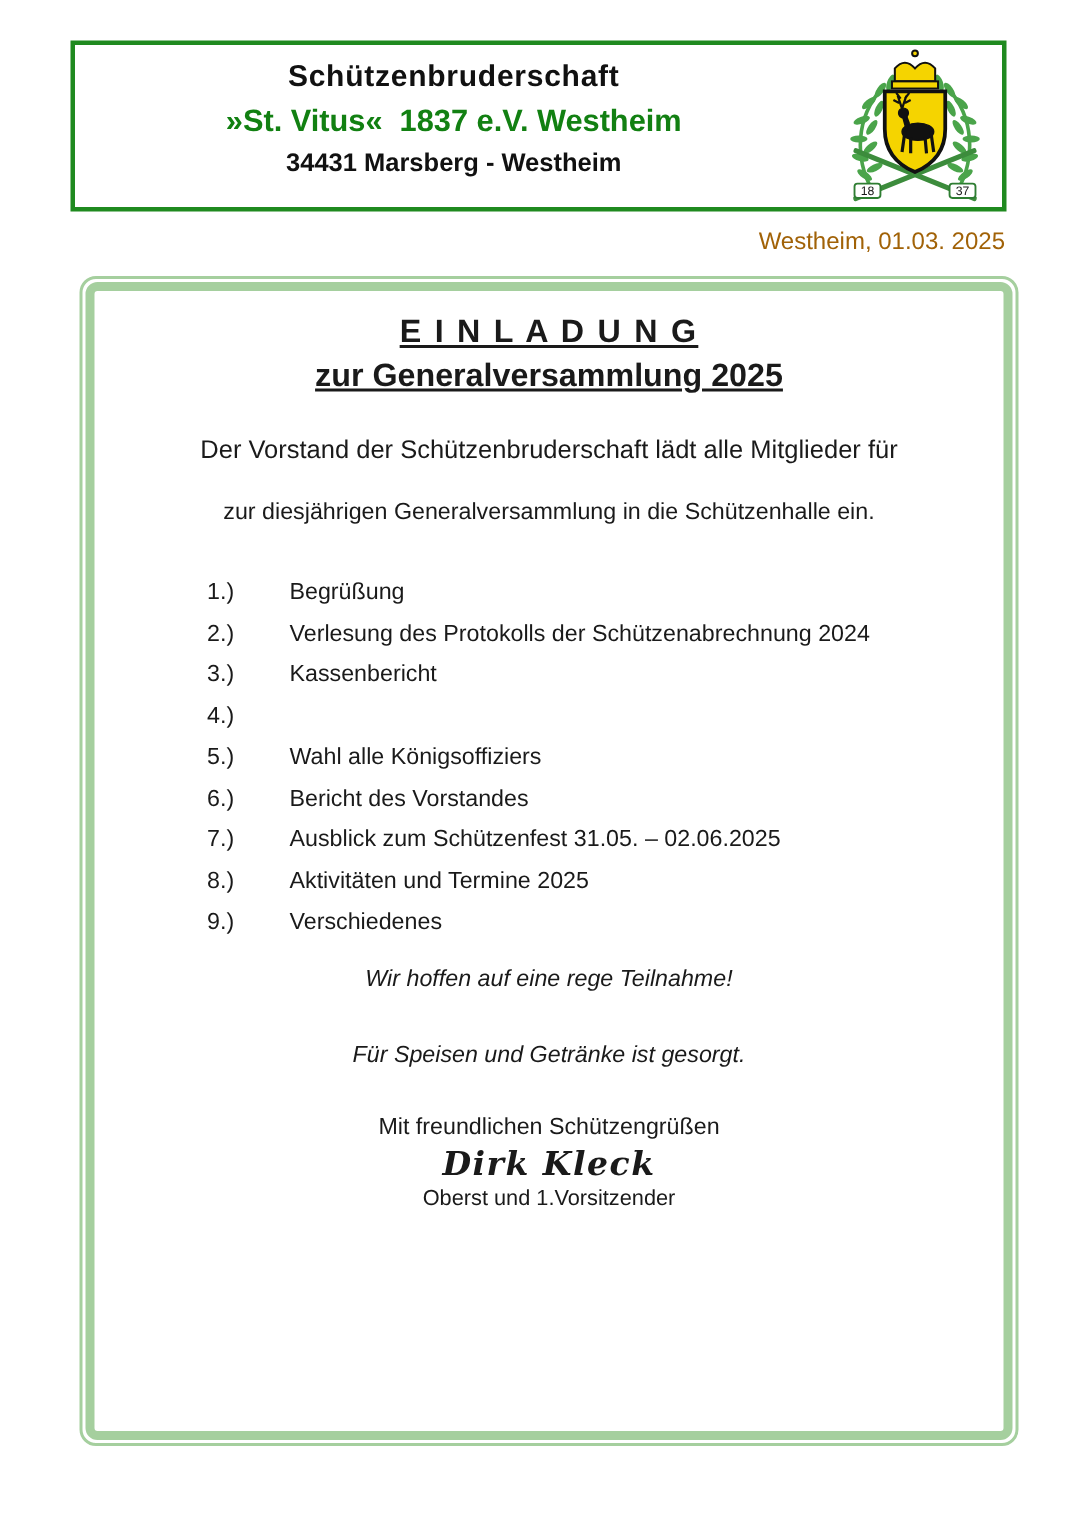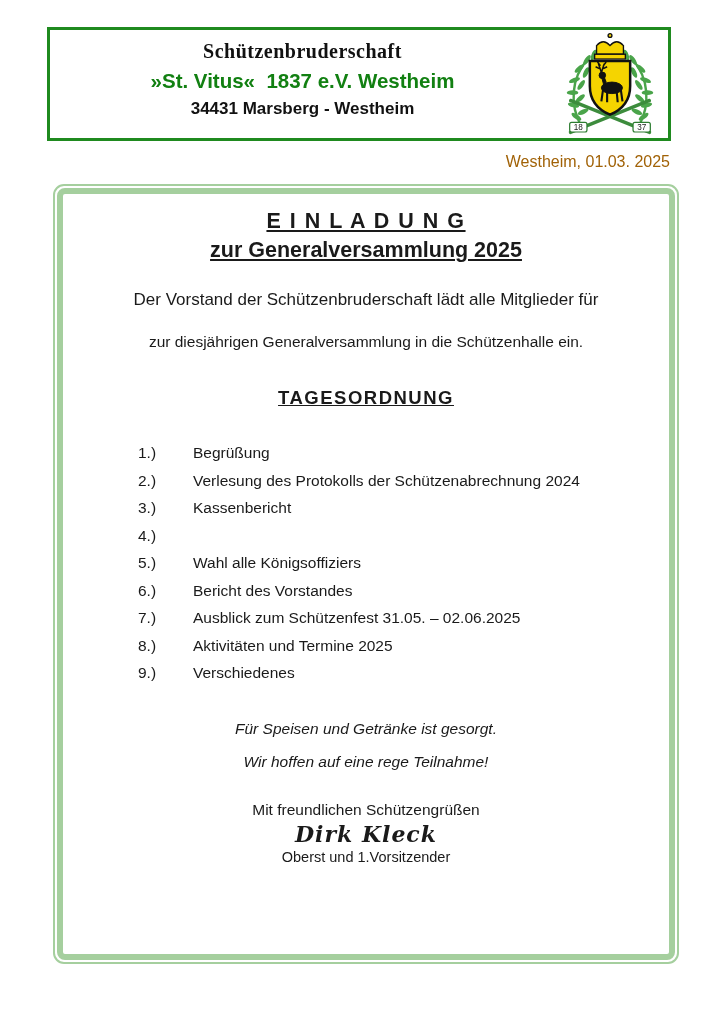--- a/index.html
+++ b/index.html
@@ -16,21 +16,21 @@
   .header-box {
     position: absolute; left: 47px; top: 27px;
     width: 618px; height: 108px;
     border: 3px solid #1f8a1f;
     box-sizing: content-box;
   }
   .header-text {
     position: absolute; left: 0; top: 10px; width: 505px;
     text-align: center;
   }
-  .h1 { font-size: 20px; font-weight: bold; color: #111; letter-spacing: .5px; font-family: Liberation Serif, serif; }
+  .h1 { font-size: 20px; font-weight: bold; color: #111; letter-spacing: .5px; }
   .h2 { font-size: 20.5px; font-weight: bold; color: #128012; margin-top: 6px; white-space: pre; }
   .h3 { font-size: 17px;  font-weight: bold; color: #111; margin-top: 6px; }
 
   .crest { position: absolute; right: 10px; top: 2px; width: 96px; height: 104px; }
 
   
   .dateline {
     position: absolute; top: 153px; right: 51px;
     font-size: 16px; color: #a16207;
   }
@@ -172,21 +172,20 @@
 
   <div class="box-outer">
     <div class="box-inner">
 
       <div class="title-1">E I N L A D U N G</div>
       <div class="title-2">zur Generalversammlung 2025</div>
 
       <div class="intro">Der Vorstand der Schützenbruderschaft lädt alle Mitglieder für</div>
       <div class="intro2">zur diesjährigen Generalversammlung in die Schützenhalle ein.</div>
 
-      <div class="agenda-title">TAGESORDNUNG</div>
 
       <div class="agenda">
         <div class="agenda-row">
           <span class="agenda-num">1.)</span>
           <span class="agenda-txt">Begrüßung</span>
         </div>
         <div class="agenda-row">
           <span class="agenda-num">2.)</span>
           <span class="agenda-txt">Verlesung des Protokolls der Schützenabrechnung 2024</span>
         </div>
@@ -212,22 +211,22 @@
         <div class="agenda-row">
           <span class="agenda-num">8.)</span>
           <span class="agenda-txt">Aktivitäten und Termine 2025</span>
         </div>
         <div class="agenda-row">
           <span class="agenda-num">9.)</span>
           <span class="agenda-txt">Verschiedenes</span>
         </div>
       </div>
 
+      <div class="note note-2">Wir hoffen auf eine rege Teilnahme!</div>
       <div class="note note-1">Für Speisen und Getränke ist gesorgt.</div>
-      <div class="note note-2">Wir hoffen auf eine rege Teilnahme!</div>
 
       <div class="closing">Mit freundlichen Schützengrüßen</div>
       <div class="signature">Dirk Kleck</div>
       <div class="sig-role">Oberst und 1.Vorsitzender</div>
 
     </div>
   </div>
 </div>
 
 </body></html>

